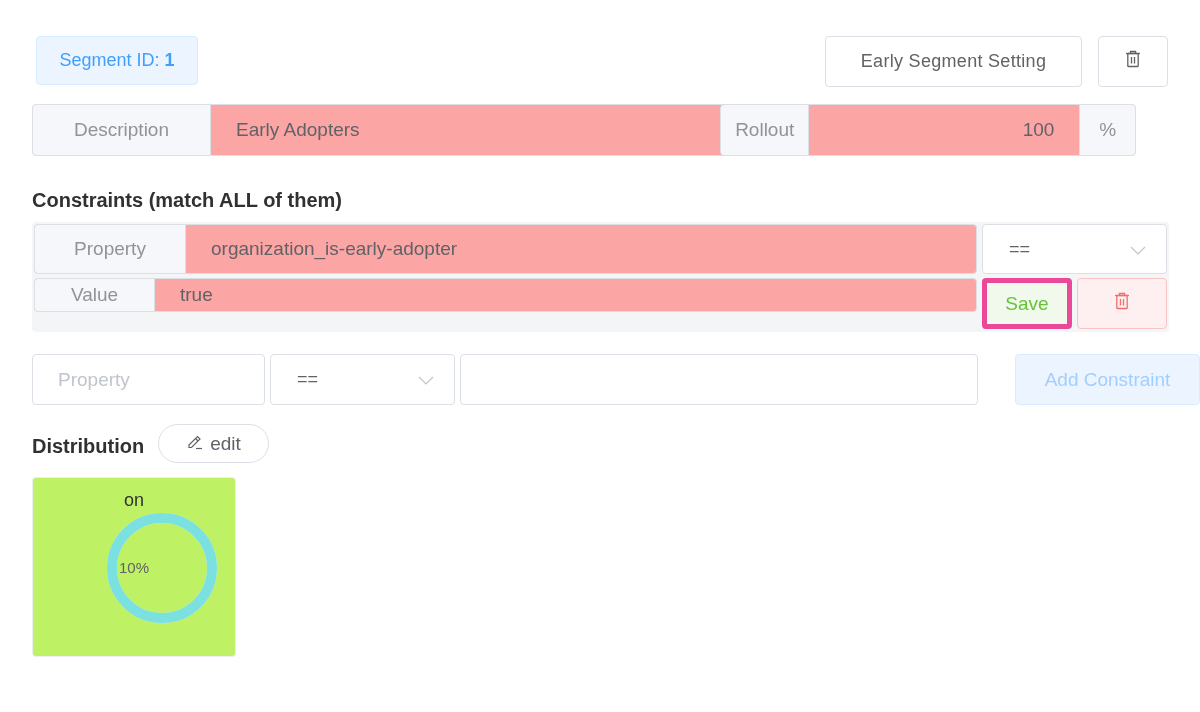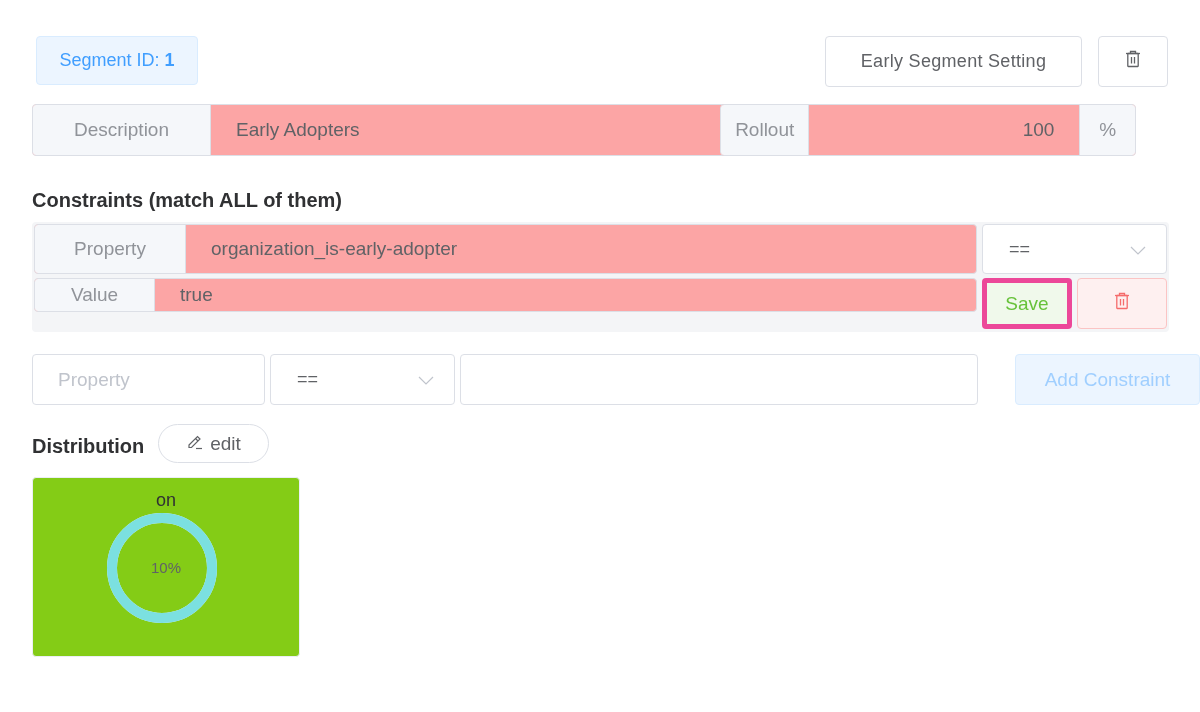--- a/index.html
+++ b/index.html
@@ -91,22 +91,22 @@
       background: #ecf5ff; border: 1px solid #d9ecff; color: #a0cfff; font-size: 19px; cursor: not-allowed; margin-left: 32px;
     }
 
     .dist-title { left: 32px; top: 435px; }
     .btn-edit {
       left: 158px; top: 424px; width: 111px; height: 39px; border-radius: 23px;
       font-size: 19px; gap: 6px;
     }
 
     .dist-card {
-      left: 32px; top: 477px; width: 268px; height: 180px;
-      border: 1px solid #ebeef5; border-radius: 4px; background: #84cc16;
+      left: 32px; top: 477px; width: 204px; height: 180px;
+      border: 1px solid #ebeef5; border-radius: 4px; background: #bef264;
     }
     .dist-label { position: absolute; left: 0; right: 0; top: 12px; text-align: center; color: #303133; font-size: 18px; }
     .donut { position: absolute; left: 73px; top: 34px; }
     .donut-text { position: absolute; left: 0; right: 0; top: 81px; text-align: center; font-size: 15px; color: #606266; }
   </style>
 </head>
 <body>
 
 <div class="abs seg-badge">
   <span>Segment ID:</span>

